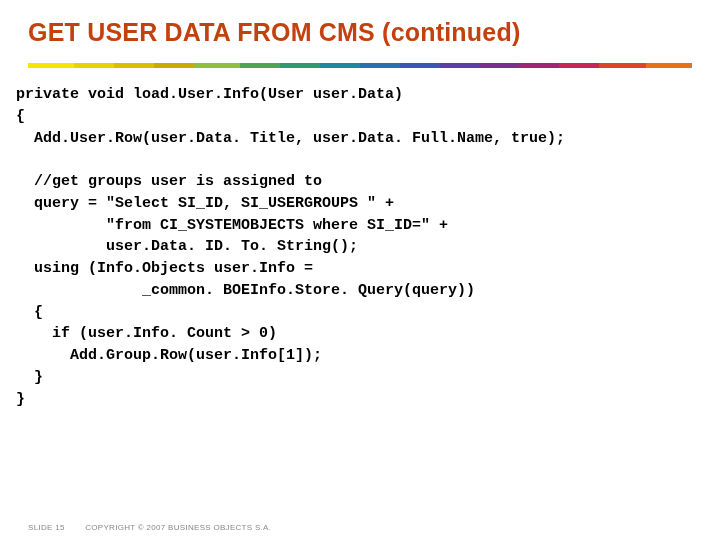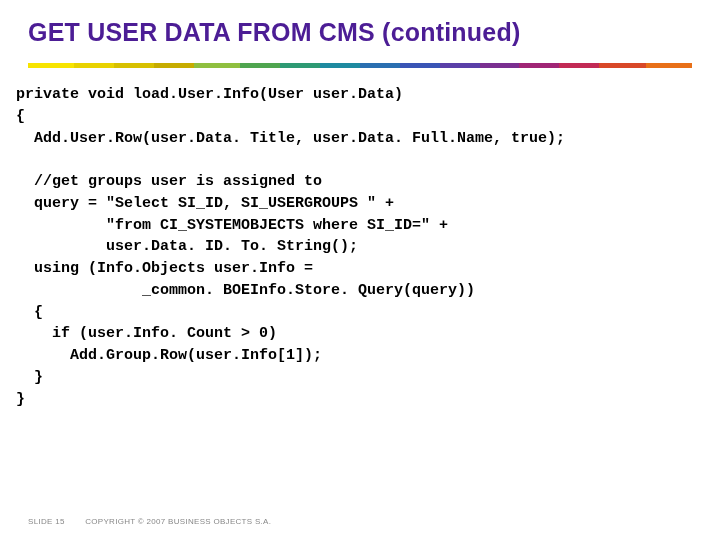--- a/index.html
+++ b/index.html
@@ -10,21 +10,21 @@
     font-family: Arial, Helvetica, sans-serif;
     position: relative;
     overflow: hidden;
   }
   .title-block {
     padding: 18px 28px 10px 28px;
   }
   .title {
     font-size: 25px;
     font-weight: bold;
-    color: #4c1d95;
+    color: #c2410c;
     letter-spacing: 0.2px;
   }
   .rainbow-bar {
     height: 5px;
     margin: 6px 28px 0 28px;
     background: linear-gradient(to right,
       #f7e400 0%, #f7e400 7%,
       #e8d200 7%, #e8d200 13%,
       #d7c000 13%, #d7c000 19%,
       #c6ac00 19%, #c6ac00 25%,
@@ -48,21 +48,21 @@
   .code {
     font-family: "Courier New", Courier, monospace;
     font-size: 15px;
     font-weight: bold;
     color: #000;
     line-height: 1.45;
     white-space: pre;
   }
   .footer {
     position: absolute;
-    bottom: 14px;
+    bottom: 8px;
     left: 28px;
     font-size: 8px;
     color: #888;
     letter-spacing: 0.3px;
   }
   .footer-slide {
     margin-right: 18px;
   }
 </style>
 </head>

